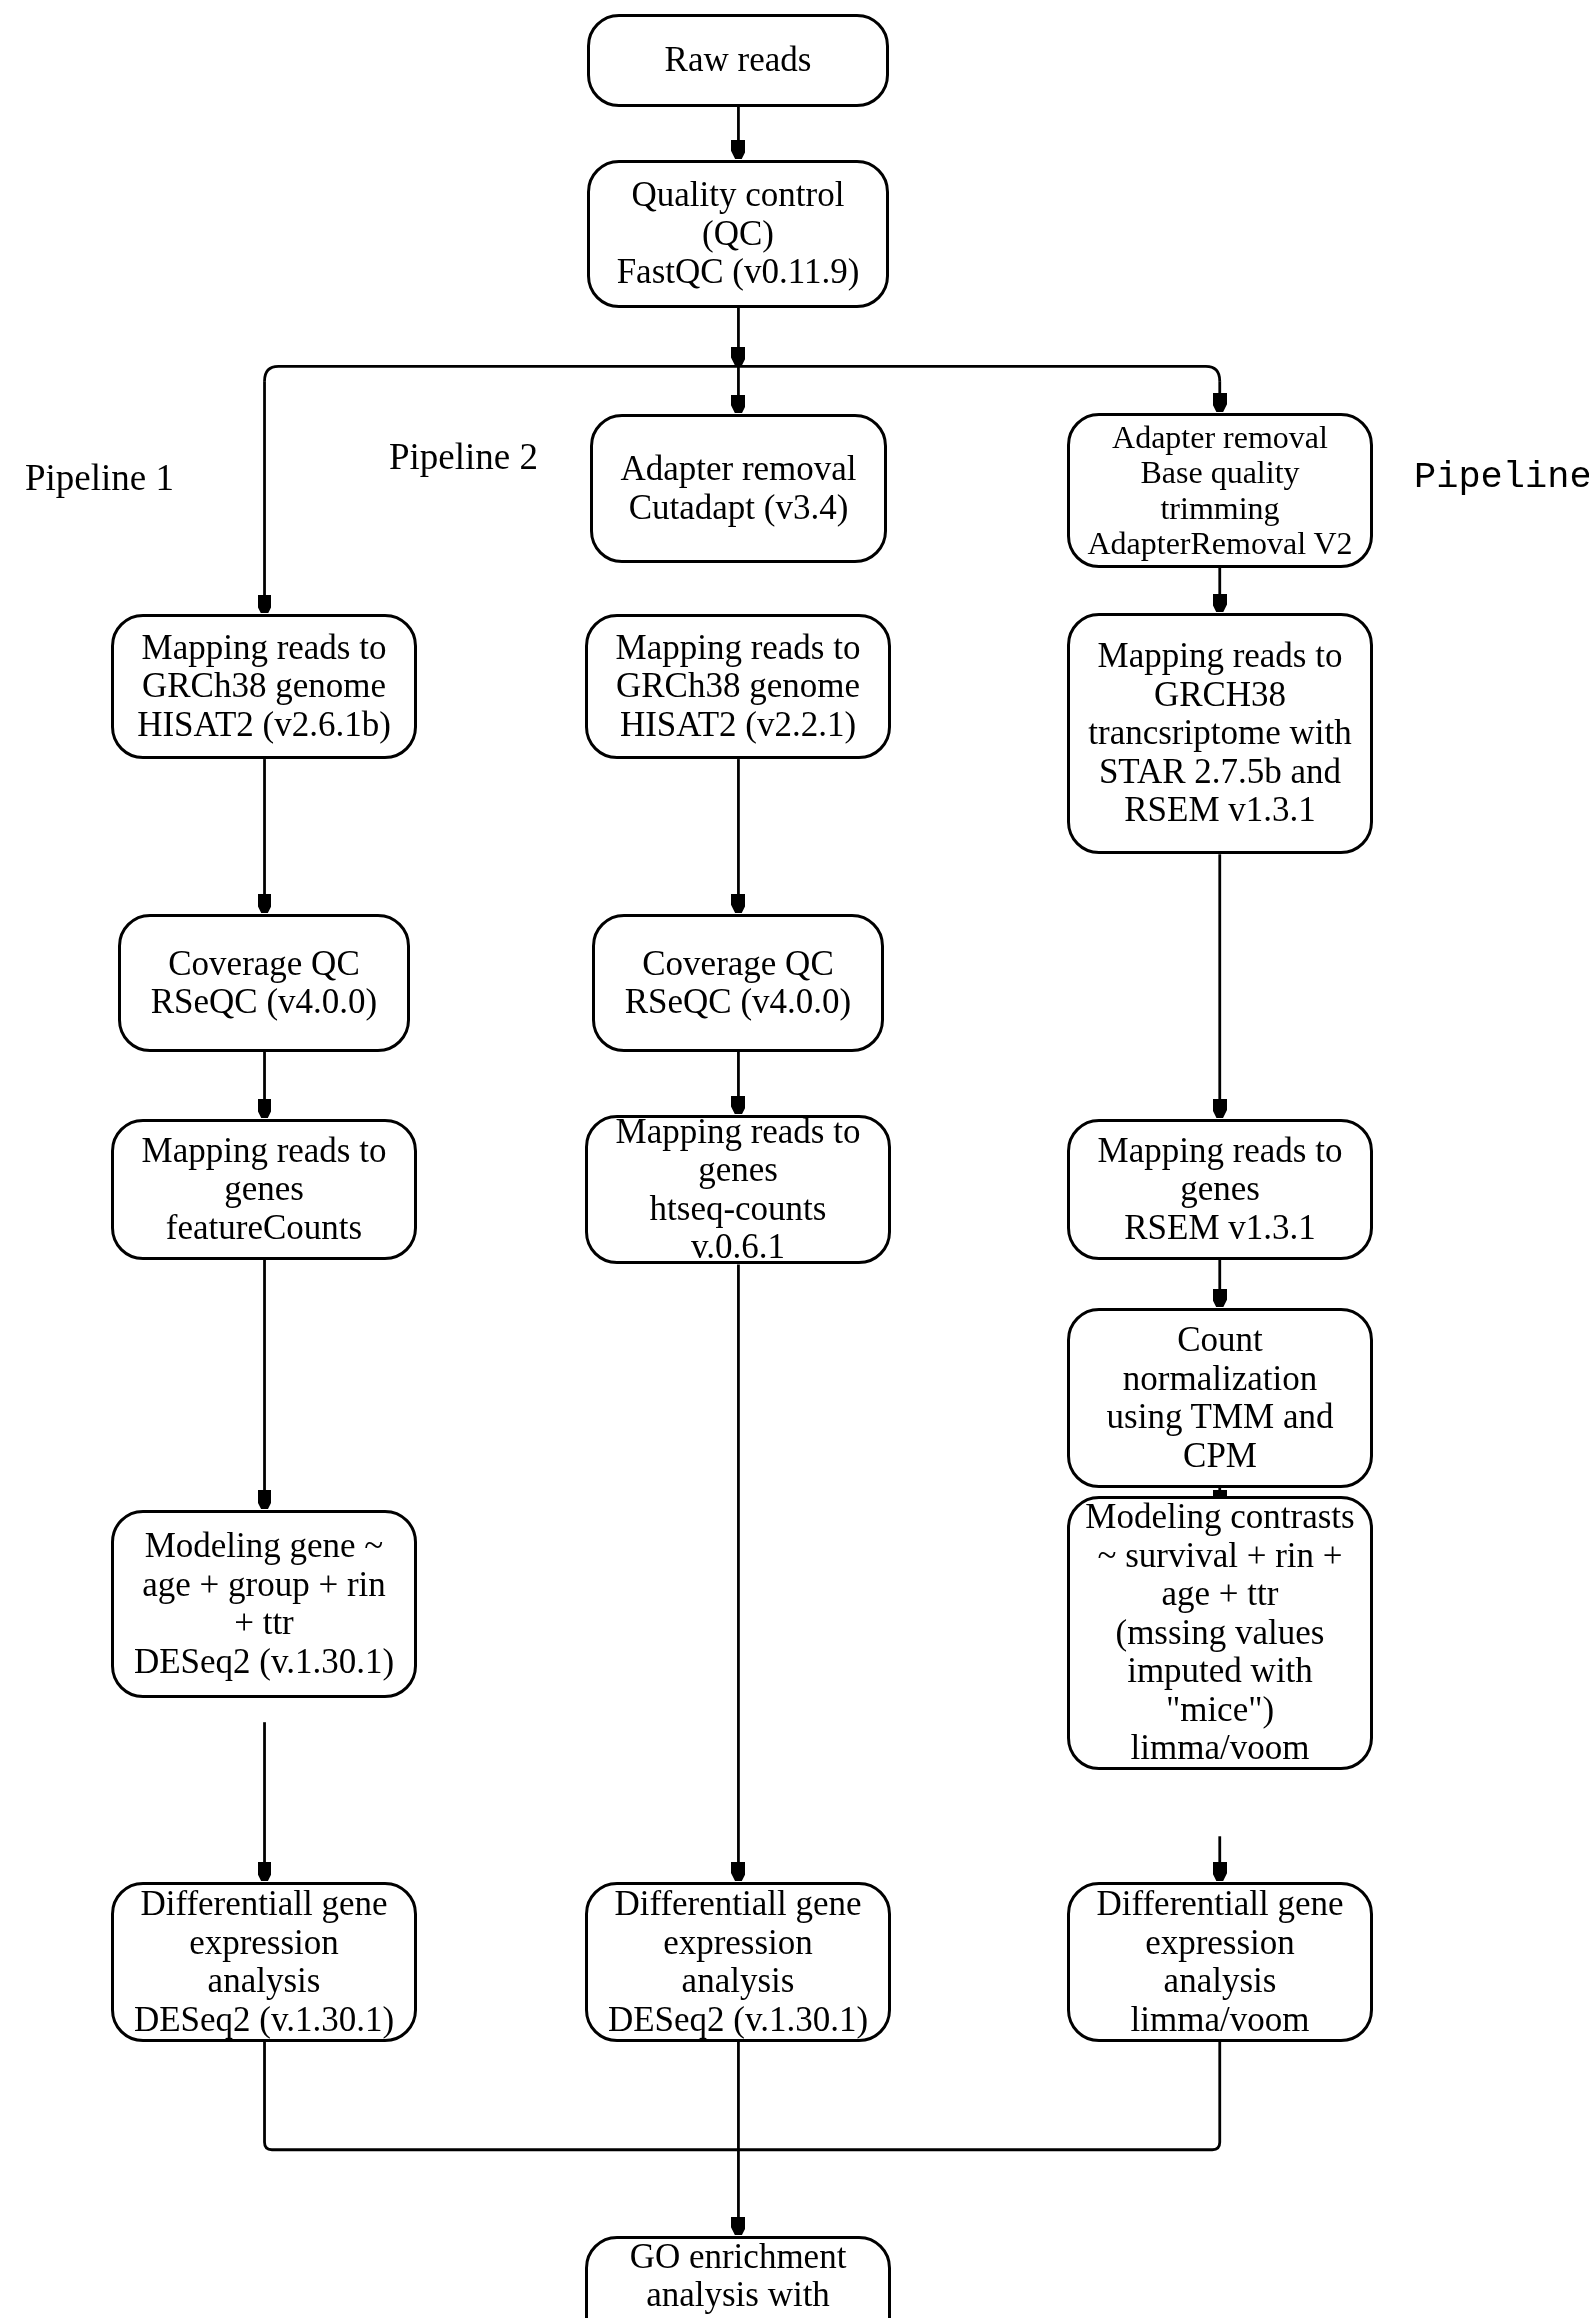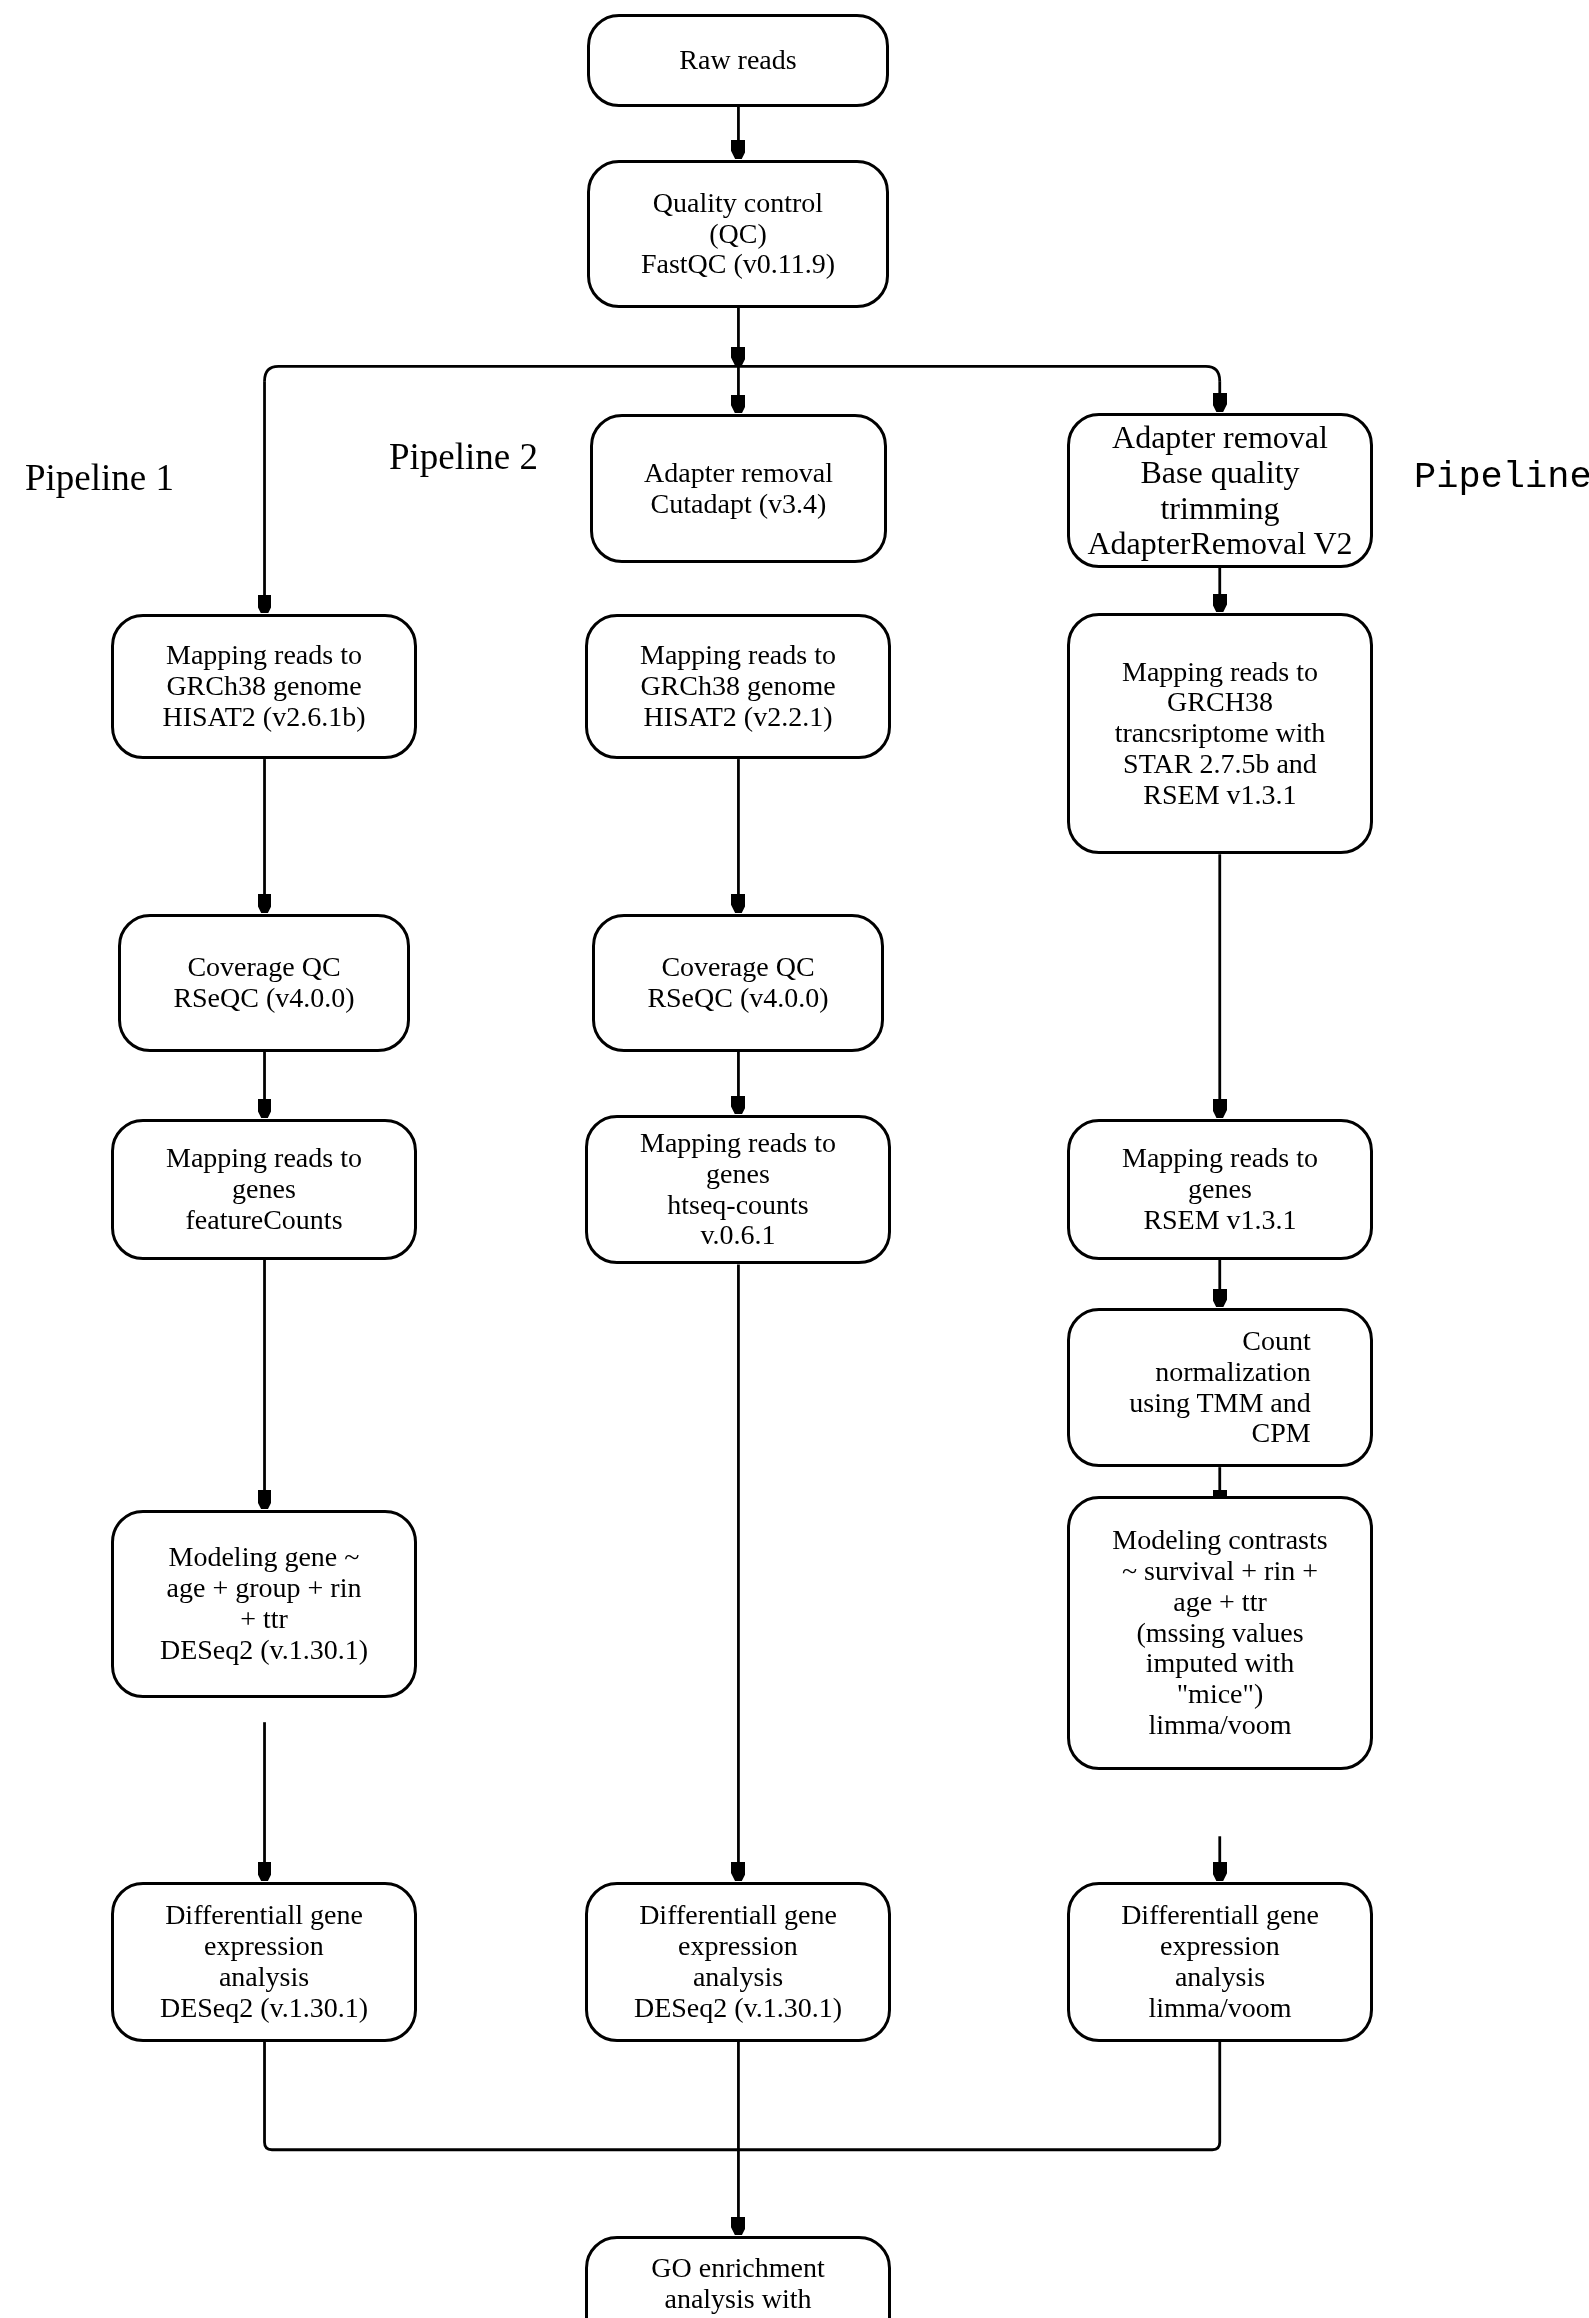--- a/index.html
+++ b/index.html
@@ -25,21 +25,21 @@
     position: absolute;
     box-sizing: border-box;
     display: flex;
     align-items: center;
     justify-content: center;
     text-align: center;
     white-space: pre-line;
     background: #ffffff;
     border: 3.7px solid #000000;
     border-radius: 32px;
-    font-size: 28px;
+    font-size: 35px;
     line-height: 1.1;
     padding: 3.7px 4.6px;
   }
   .pipeline-label {
     position: absolute;
     font-size: 37px;
     line-height: 1;
     text-align: center;
     white-space: nowrap;
   }
@@ -121,21 +121,21 @@
 
   <div class="node" style="left:585px; top:1115px; width:306px; height:149px;">Mapping reads to
 genes
 htseq-counts
 v.0.6.1</div>
 
   <div class="node" style="left:1067px; top:1119px; width:306px; height:141px;">Mapping reads to
 genes
 RSEM v1.3.1</div>
 
-  <div class="node" style="left:1067px; top:1308px; width:306px; height:159px;text-align:right;">Count
+  <div class="node" style="left:1067px; top:1308px; width:306px; height:180px;">Count
 normalization
 using TMM and
 CPM</div>
 
   <div class="node" style="left:111px; top:1510px; width:306px; height:188px;">Modeling gene ~
 age + group + rin
 + ttr
 DESeq2 (v.1.30.1)</div>
 
   <div class="node" style="left:1067px; top:1496px; width:306px; height:274px;">Modeling contrasts

